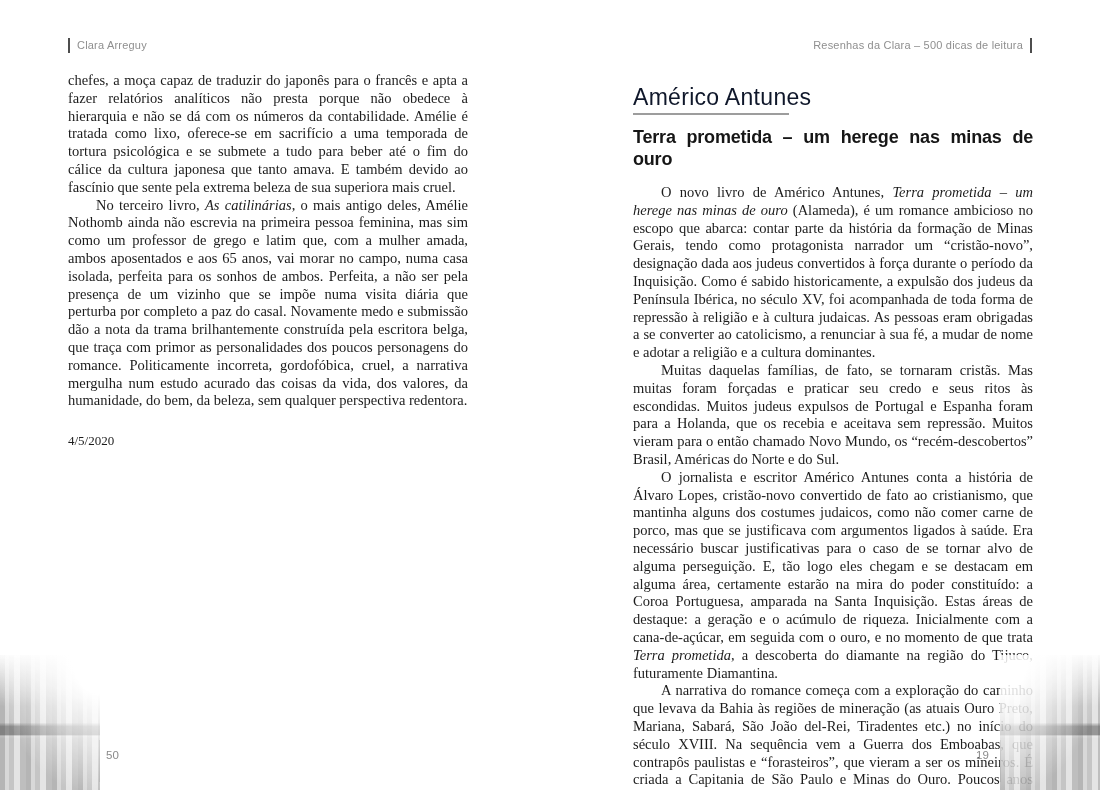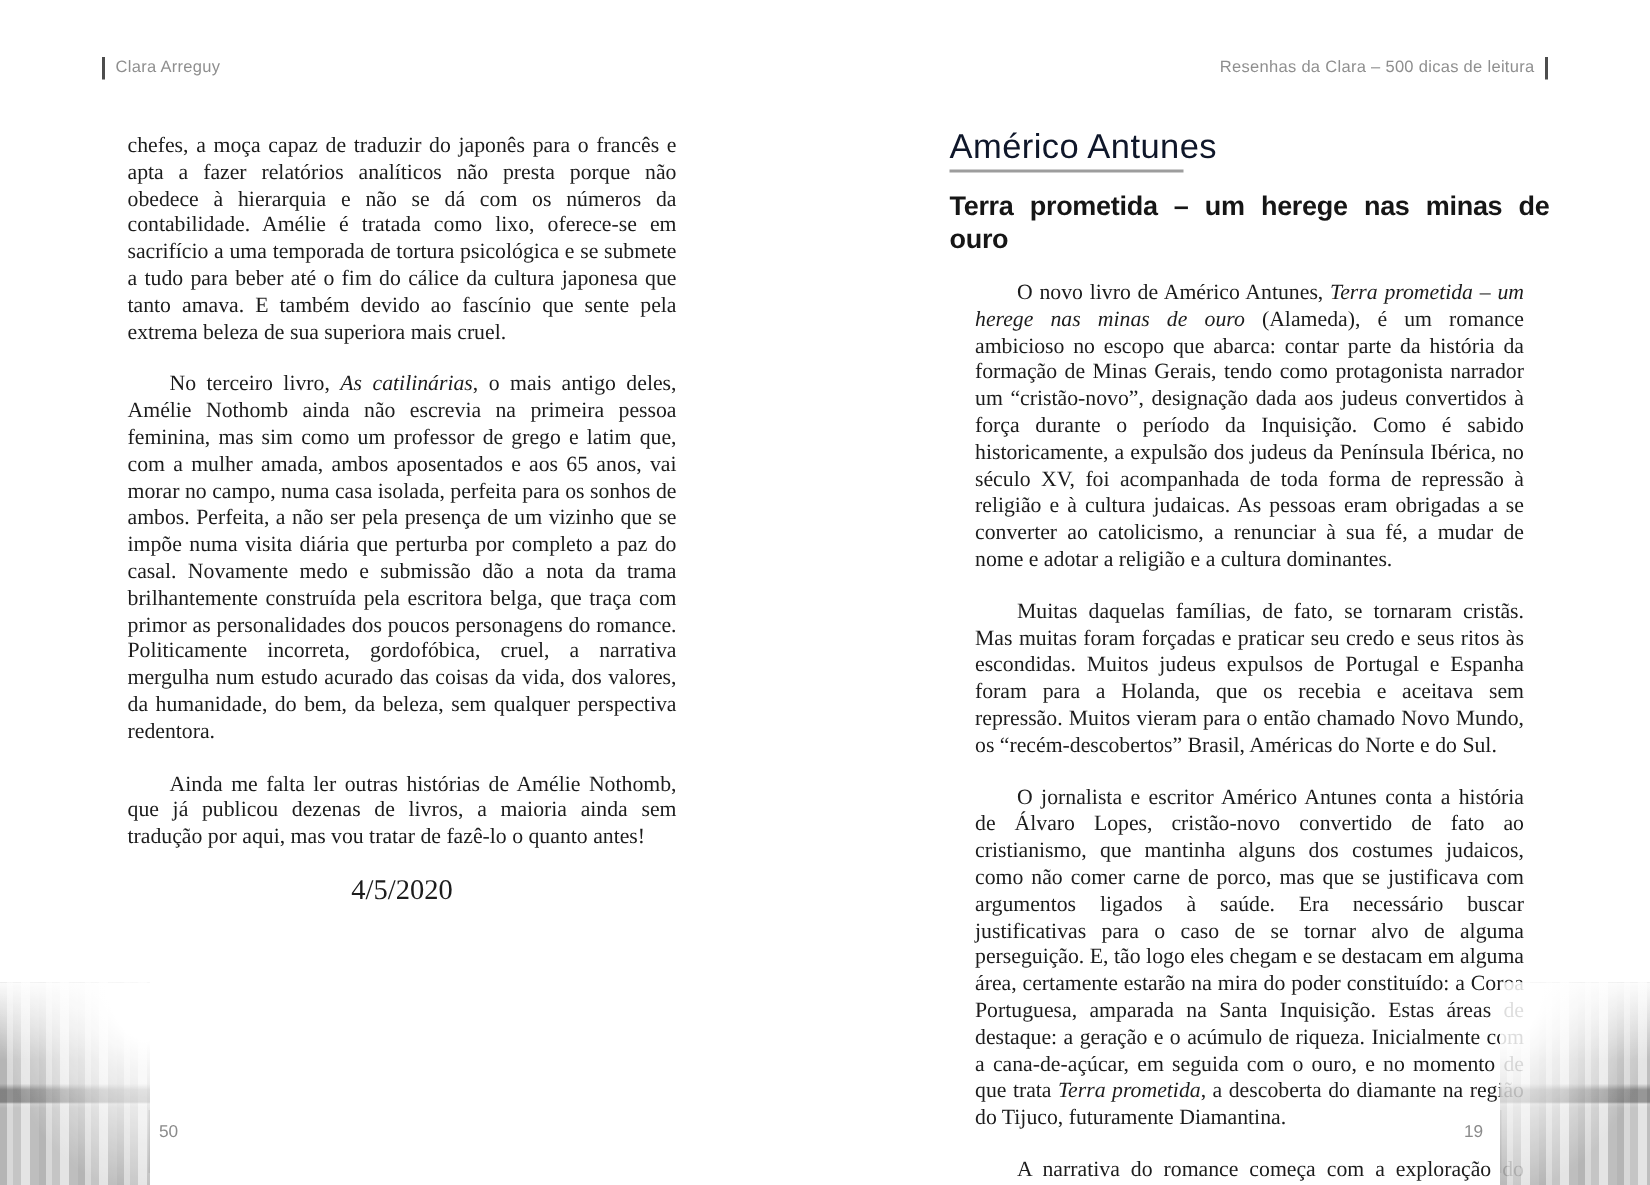--- a/index.html
+++ b/index.html
@@ -17,25 +17,25 @@
   .rh-right { right:68px; border-right:2px solid #4d4d4d; padding-right:7px;text-align:right; }
 
   
   .body-col {
     position:absolute; width:400px; color:#1c1c1c;
     font-size:14.5px; line-height:17.8px; text-align:justify;
   }
   .col-left  { left:68px;  top:72px; }
   .col-right { left:633px; top:84px; }
 
-  .para { margin:17px; }
+  .para { margin:0; }
   .para.indent { text-indent:28px; }
   .para em { font-style:italic; }
 
-  .review-date { text-align:center; margin-top:8px; font-size:19px; color:#1c1c1c; }
+  .review-date { text-align:left; margin-top:22px; font-size:13px; color:#1c1c1c; }
 
   
   .author-heading {
     font-family:"Liberation Sans", sans-serif; font-weight:400;
     font-size:23px; line-height:26px; color:#0f172a; letter-spacing:.3px; margin:0;
   }
   .author-underline { width:156px; height:2px; background:#9d9d9d; margin-top:3px; }
   .review-title {
     font-family:"Liberation Sans", sans-serif; font-weight:700;
     font-size:18px; line-height:22px; color:#161616; margin:11px 0 0 0; letter-spacing:-.2px;
@@ -77,21 +77,20 @@
 
 <div class="canvas">
 
   <div class="running-header rh-left">Clara Arreguy</div>
   <div class="running-header rh-right">Resenhas da Clara – 500 dicas de leitura</div>
 
   <div class="body-col col-left">
     <div>
         <p class="para"><span>chefes, a moça capaz de traduzir do japonês para o francês e apta a fazer relatórios analíticos não presta porque não obedece à hierarquia e não se dá com os números da contabilidade. Amélie é tratada como lixo, oferece-se em sacrifício a uma temporada de tortura psicológica e se submete a tudo para beber até o fim do cálice da cultura japonesa que tanto amava. E também devido ao fascínio que sente pela extrema beleza de sua superiora mais cruel.</span></p>
         <p class="para indent"><span>No terceiro livro, </span><em>As catilinárias</em><span>, o mais antigo deles, Amélie Nothomb ainda não escrevia na primeira pessoa feminina, mas sim como um professor de grego e latim que, com a mulher amada, ambos aposentados e aos 65 anos, vai morar no campo, numa casa isolada, perfeita para os sonhos de ambos. Perfeita, a não ser pela presença de um vizinho que se impõe numa visita diária que perturba por completo a paz do casal. Novamente medo e submissão dão a nota da trama brilhantemente construída pela escritora belga, que traça com primor as personalidades dos poucos personagens do romance. Politicamente incorreta, gordofóbica, cruel, a narrativa mergulha num estudo acurado das coisas da vida, dos valores, da humanidade, do bem, da beleza, sem qualquer perspectiva redentora.</span></p>
-        <p class="para indent"><span>Ainda me falta ler outras histórias de Amélie Nothomb, que já publicou dezenas de livros, a maioria ainda sem tradução por aqui, mas vou tratar de fazê-lo o quanto antes!</span></p>
       </div>
     <div class="review-date">4/5/2020</div>
   </div>
 
   <div class="body-col col-right">
     <h1 class="author-heading">Américo Antunes</h1>
     <div class="author-underline"></div>
     <h2 class="review-title">Terra prometida – um herege nas minas de ouro</h2>
     <div class="right-paras">
         <p class="para indent"><span>O novo livro de Américo Antunes, </span><em>Terra prometida – um herege nas minas de ouro</em><span> (Alameda), é um romance ambicioso no escopo que abarca: contar parte da história da formação de Minas Gerais, tendo como protagonista narrador um “cristão-novo”, designação dada aos judeus convertidos à força durante o período da Inquisição. Como é sabido historicamente, a expulsão dos judeus da Península Ibérica, no século XV, foi acompanhada de toda forma de repressão à religião e à cultura judaicas. As pessoas eram obrigadas a se converter ao catolicismo, a renunciar à sua fé, a mudar de nome e adotar a religião e a cultura dominantes.</span></p>

